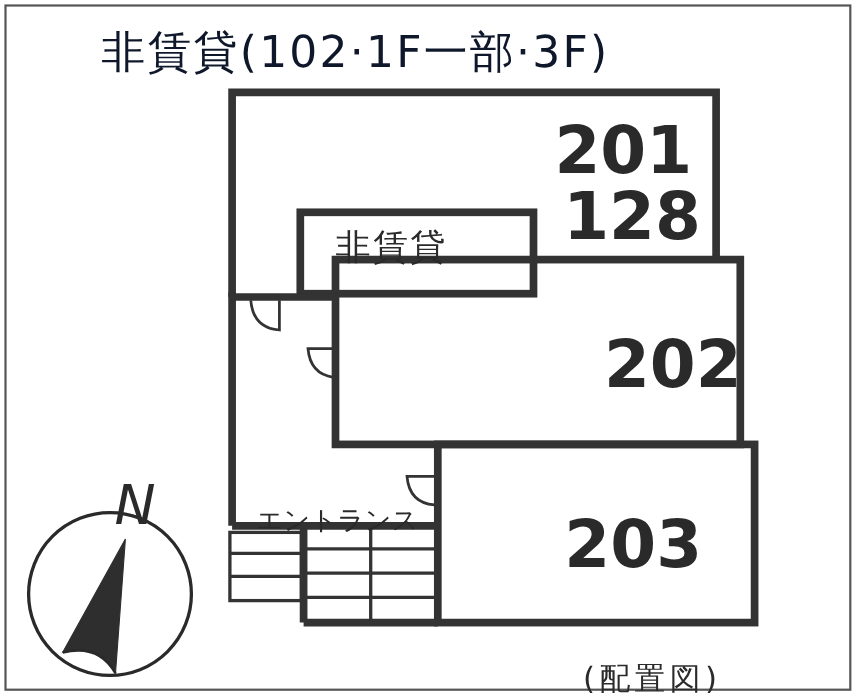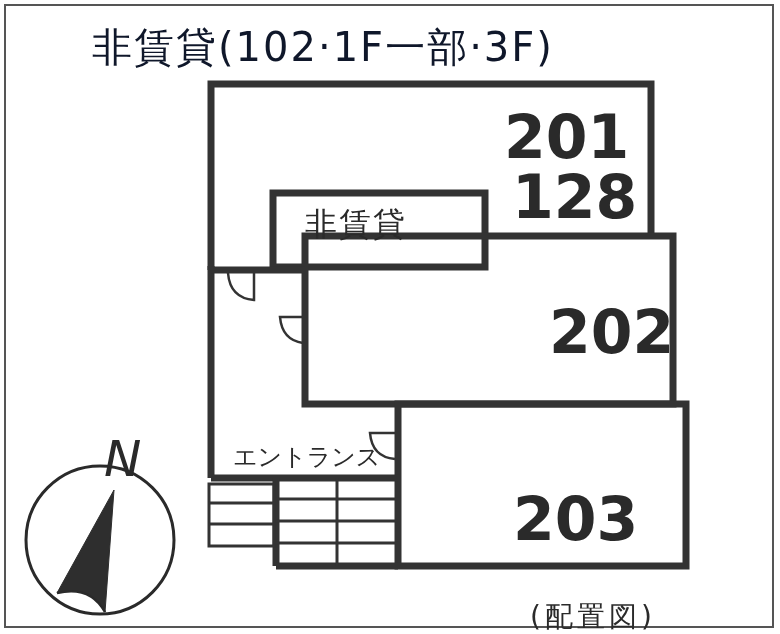--- a/index.html
+++ b/index.html
@@ -61,16 +61,16 @@
     <path d="M114,490 L105,612 Q90,585 57,593 Z" fill="#2e2e2e" stroke="#2e2e2e" stroke-width="1"></path>
     <path d="M57,593 Q90,585 105,612" stroke="#2a2a2a" stroke-width="2.5" fill="none"></path>
   </g>
   <text x="104" y="476" font-family="DejaVu Sans, sans-serif" font-size="50" fill="#2a2a2a" font-style="italic">N</text>
 </svg>
 
 <div class="label num" style="left:504px; top:102px;">201</div>
 <div class="label num" style="left:512px; top:162px;">128</div>
 <div class="label" style="left:305px; top:203px; font-size:32px; letter-spacing:2px;">非賃貸</div>
 <div class="label num" style="left:506px; top:297px;margin-left:43px;">202</div>
-<div class="label num" style="left:513px; top:460px;margin-top:24px;">203</div>
-<div class="label" style="left:233px; top:441px; font-size:24px;">エントランス</div>
+<div class="label num" style="left:513px; top:460px;">203</div>
+<div class="label" style="left:233px; top:457px; font-size:24px;">エントランス</div>
 
 <div class="caption">(配置図)</div>
 
 </body></html>

